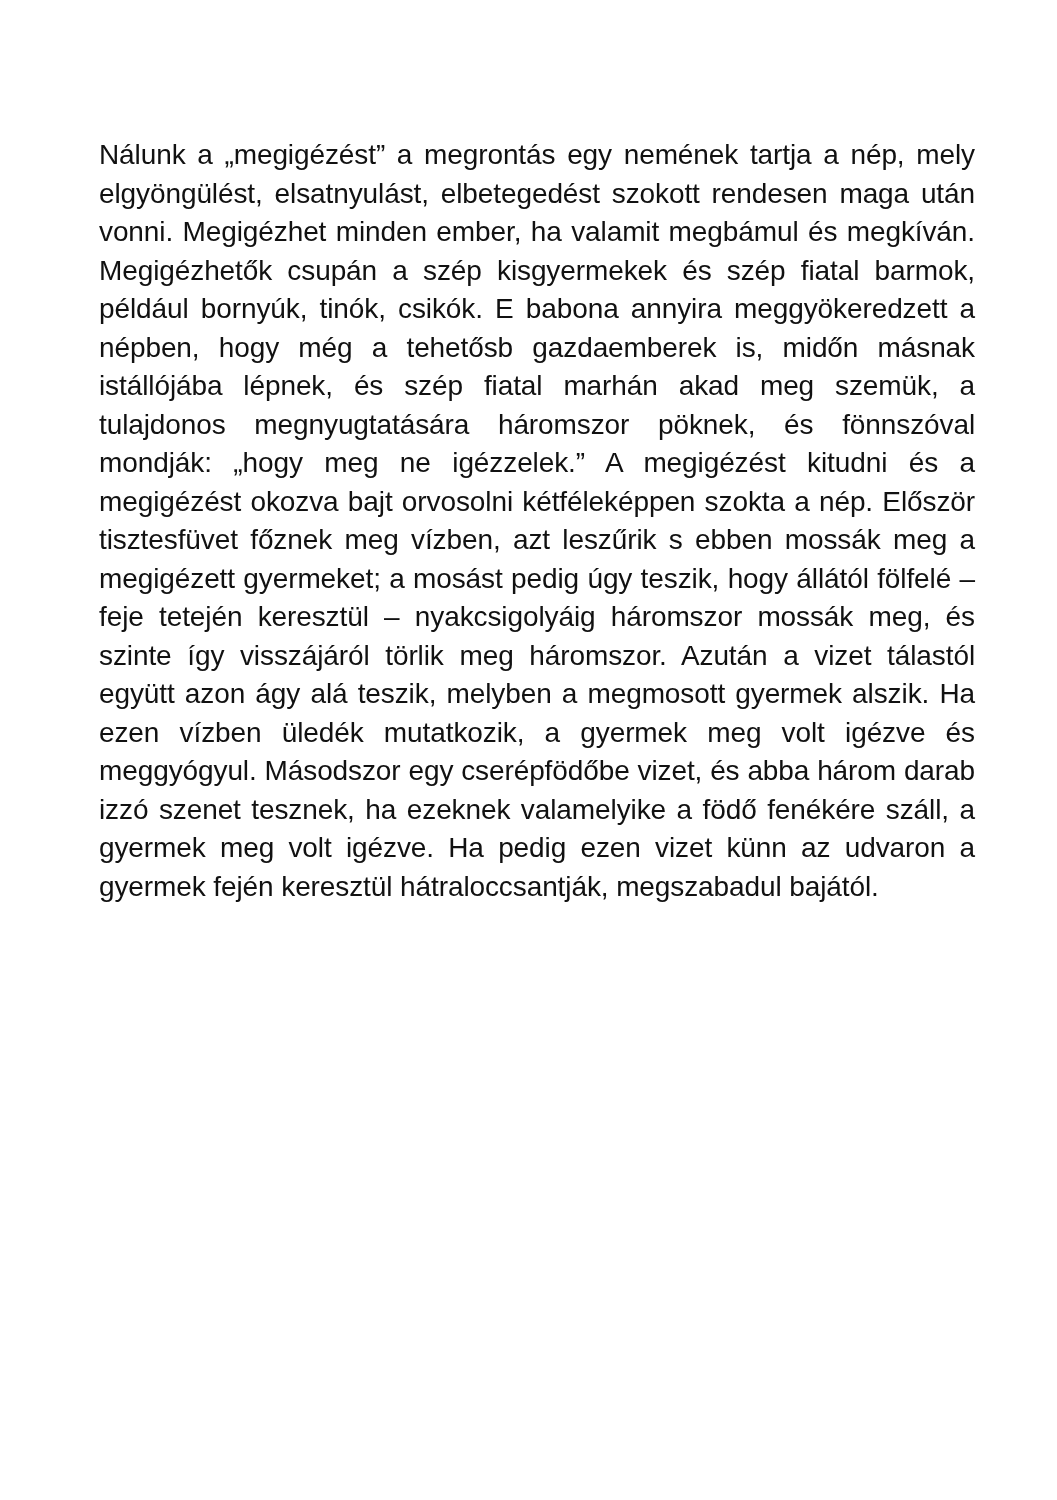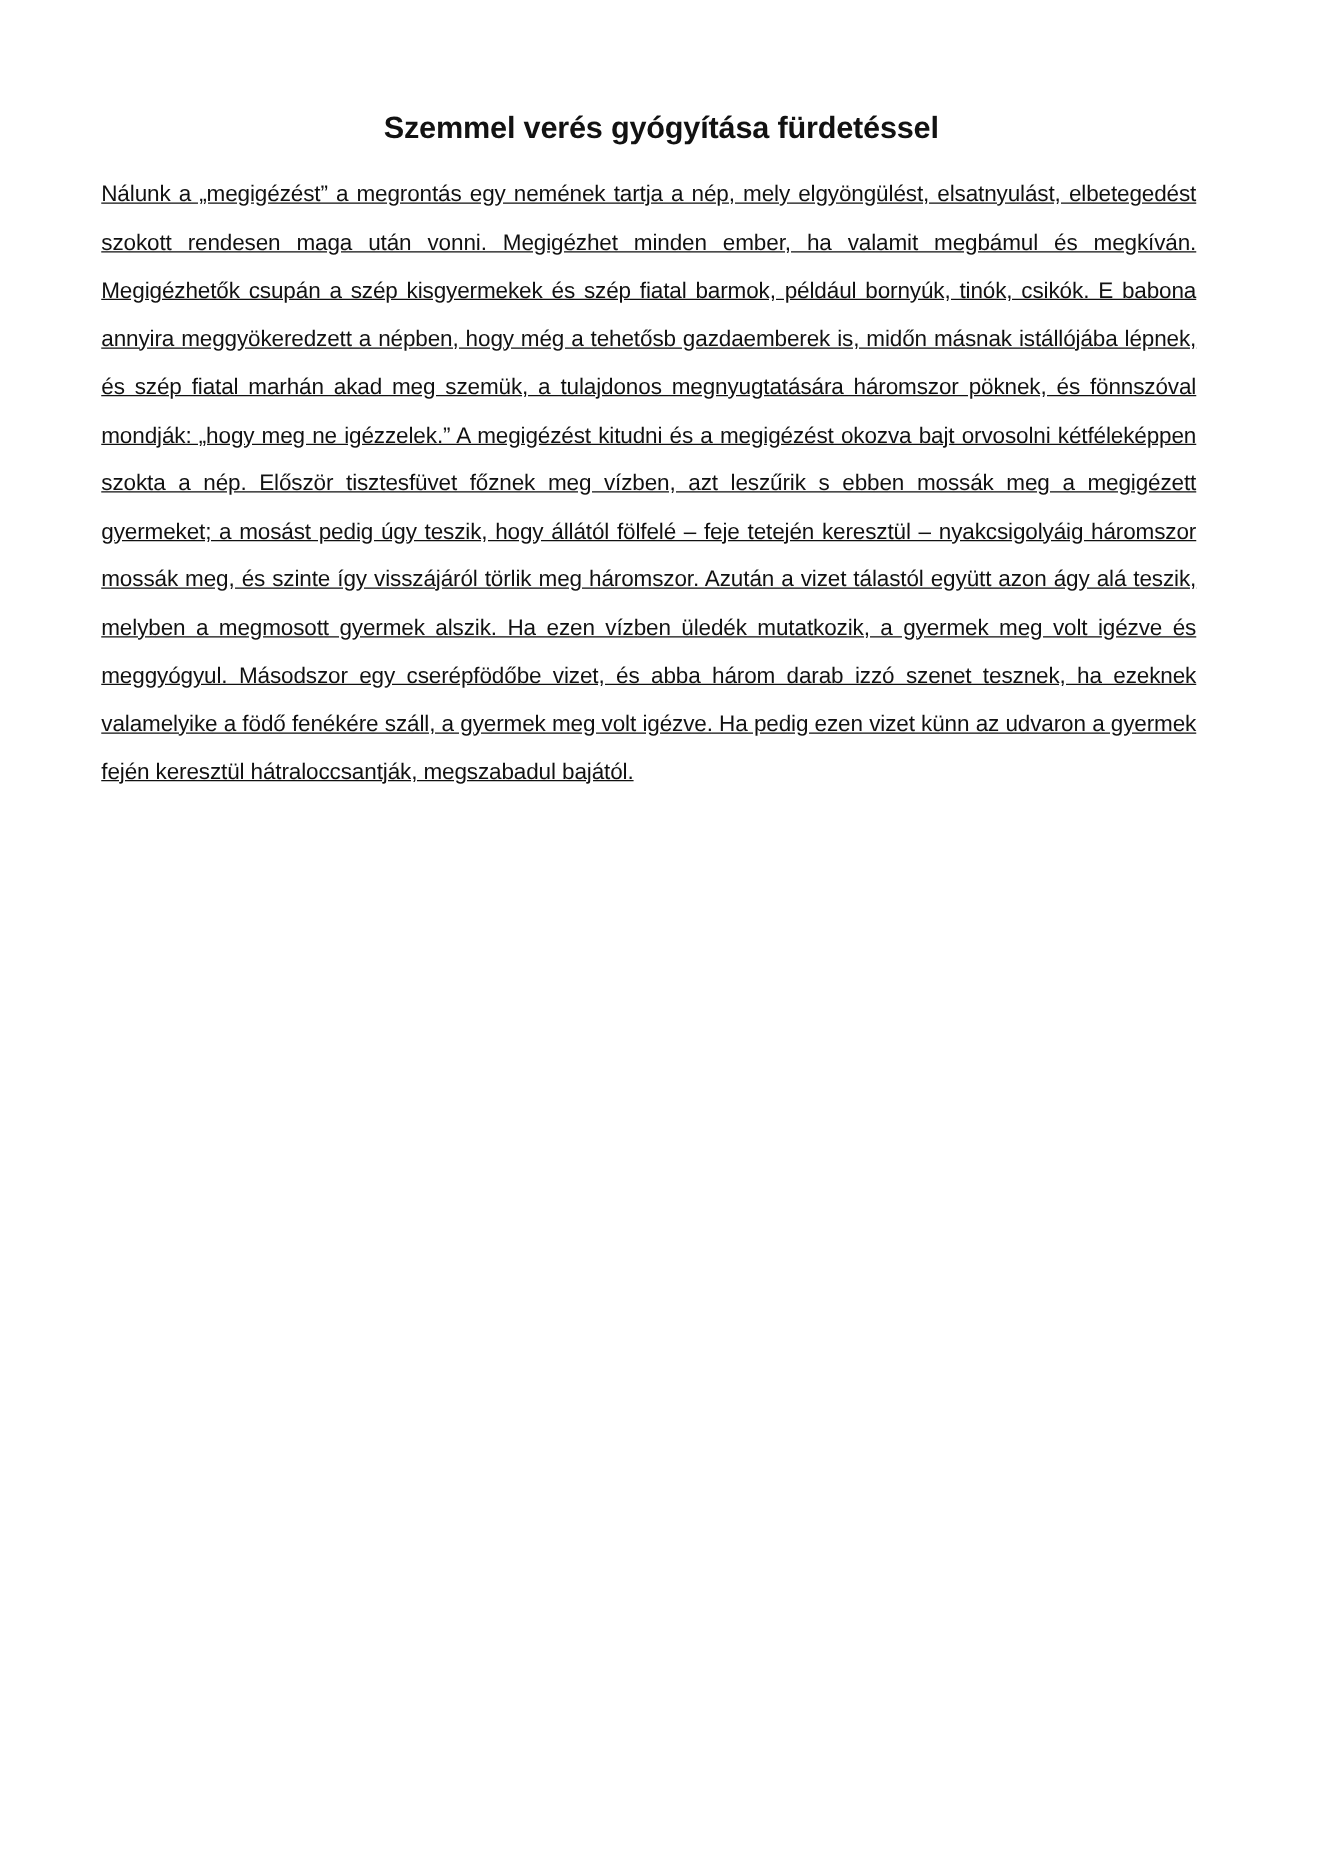--- a/index.html
+++ b/index.html
@@ -34,45 +34,43 @@
     font-size: 24.5px;
     font-weight: bold;
     line-height: 1.25;
     letter-spacing: -0.15px;
     color: #121212;
   }
 
   
   .body-block {
     position: absolute;
-    left: 81px;
+    left: 99px;
     top: 136px;
     width: 876px;
-    font-size: 18px;
+    font-size: 28px;
     line-height: 38.5px;
     text-align: justify;
     text-justify: inter-word;
     color: #111111;
     letter-spacing: -0.1px;
-    text-decoration: underline;
   }
 
   .body-block p {
     margin: 0;
     padding: 0;
     text-align: justify;
     text-align-last: left;
     hyphens: none;
     -webkit-hyphens: none;
   }
 </style>
 </head>
 <body>
 
 <div class="page">
 
-  <h1 class="doc-title">Szemmel verés gyógyítása fürdetéssel</h1>
 
   <div class="body-block">
     <p>Nálunk a „megigézést” a megrontás egy nemének tartja a nép, mely elgyöngülést, elsatnyulást, elbetegedést szokott rendesen maga után vonni. Megigézhet minden ember, ha valamit megbámul és megkíván. Megigézhetők csupán a szép kisgyermekek és szép fiatal barmok, például bornyúk, tinók, csikók. E babona annyira meggyökeredzett a népben, hogy még a tehetősb gazdaemberek is, midőn másnak istállójába lépnek, és szép fiatal marhán akad meg szemük, a tulajdonos megnyugtatására háromszor pöknek, és fönnszóval mondják: „hogy meg ne igézzelek.” A megigézést kitudni és a megigézést okozva bajt orvosolni kétféleképpen szokta a nép. Először tisztesfüvet főznek meg vízben, azt leszűrik s ebben mossák meg a megigézett gyermeket; a mosást pedig úgy teszik, hogy állától fölfelé – feje tetején keresztül – nyakcsigolyáig háromszor mossák meg, és szinte így visszájáról törlik meg háromszor. Azután a vizet tálastól együtt azon ágy alá teszik, melyben a megmosott gyermek alszik. Ha ezen vízben üledék mutatkozik, a gyermek meg volt igézve és meggyógyul. Másodszor egy cserépfödőbe vizet, és abba három darab izzó szenet tesznek, ha ezeknek valamelyike a födő fenékére száll, a gyermek meg volt igézve. Ha pedig ezen vizet künn az udvaron a gyermek fején keresztül hátraloccsantják, megszabadul bajától.</p>
   </div>
 
 </div>
 
 </body></html>

